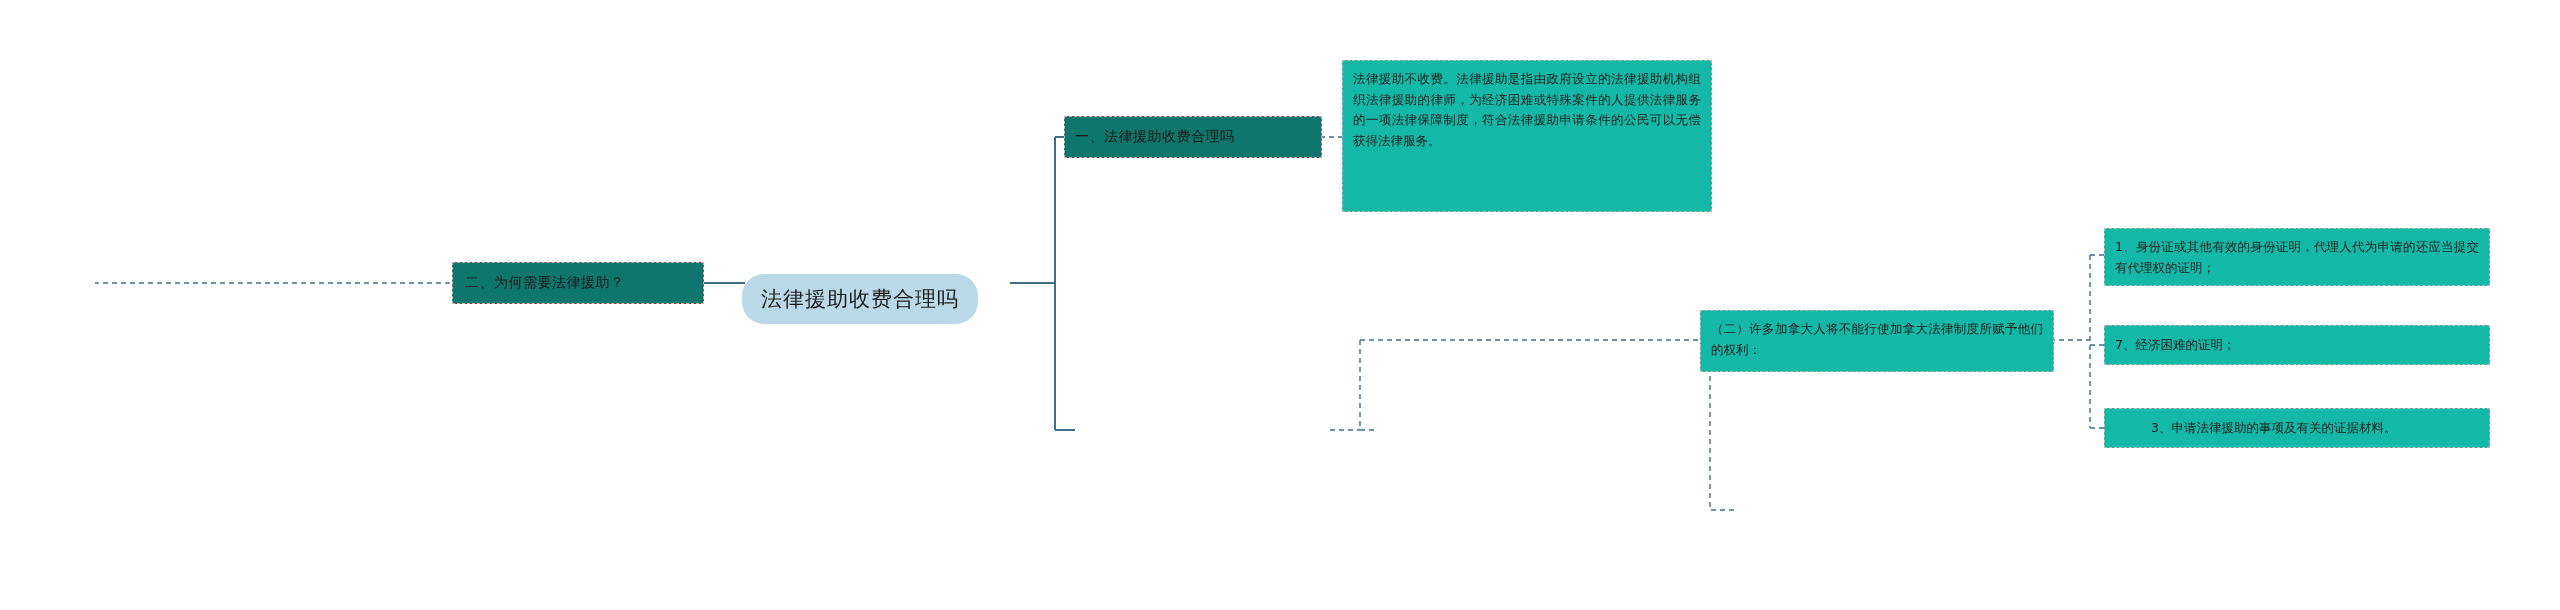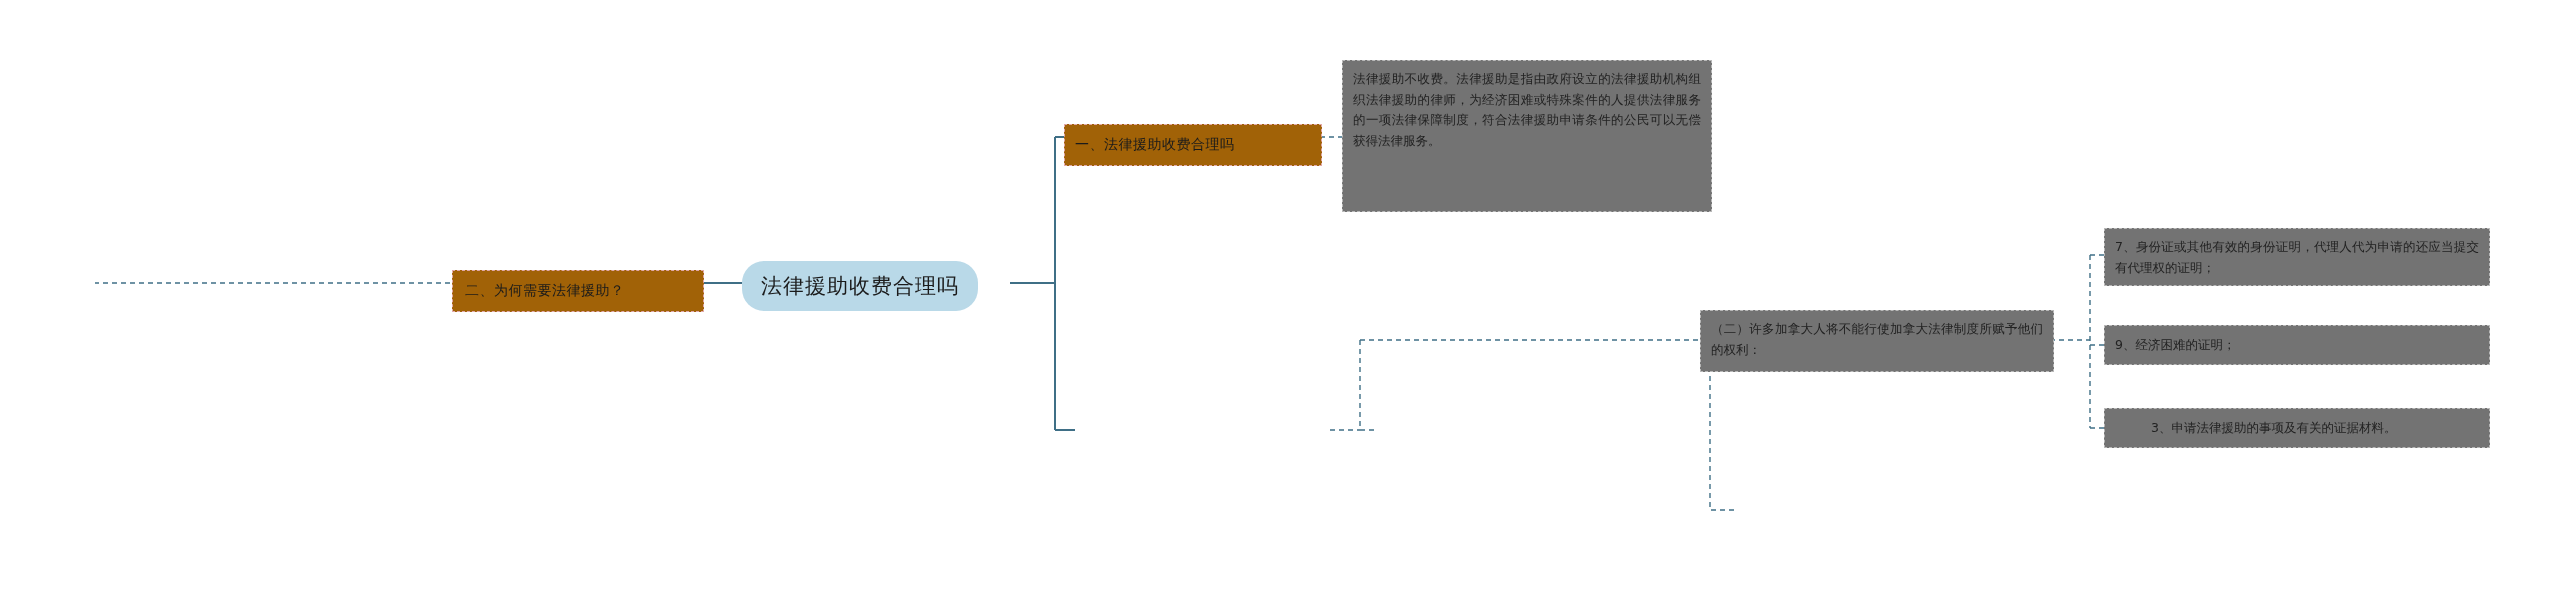--- a/index.html
+++ b/index.html
@@ -38,35 +38,34 @@
     color: #1b1b1b;
     font-size: 21px;
     display: flex;
     align-items: center;
     justify-content: center;
     letter-spacing: 1px;
     white-space: nowrap;
   }
   
   .branch {
-    background: #a16207;
+    background: #0f766e;
     border: 1px dashed #e2a9a9;
     color: #1b1b1b;
     font-size: 14px;
     display: flex;
     align-items: center;
     padding: 0 10px;
     white-space: nowrap;
     letter-spacing: .5px;
-    margin-top: 8px;
   }
   
   .leaf {
     border: 1px dashed #b9b9b9;
-    background: #737373;
+    background: #14b8a6;
     color: #222;
     font-size: 12.5px;
     line-height: 1.65;
     padding: 8px 10px;
     text-align: justify;
     box-sizing: border-box;
   }
   .leaf.single {
     display: flex;
     align-items: center;
@@ -105,30 +104,30 @@
     <path d="M 2090 255 L 2110 255" stroke="#3f6f86" stroke-width="1.4" fill="none" stroke-dasharray="5,4"></path>
     <path d="M 2090 345 L 2110 345" stroke="#3f6f86" stroke-width="1.4" fill="none" stroke-dasharray="5,4"></path>
     <path d="M 2090 428 L 2110 428" stroke="#3f6f86" stroke-width="1.4" fill="none" stroke-dasharray="5,4"></path>
 
     <path d="M 1710 340 L 1710 510 L 1735 510" stroke="#3f6f86" stroke-width="1.4" fill="none" stroke-dasharray="5,4"></path>
   </svg>
 
 
   <div class="node branch" style="left:452px; top:262px; width:252px; height:42px;padding-left:12px;">二、为何需要法律援助？</div>
 
-  <div class="node root" style="left:742px; top:261px; width:236px; height:50px;border-radius:22px;">法律援助收费合理吗</div>
+  <div class="node root" style="left:742px; top:274px; width:236px; height:50px;border-radius:22px;">法律援助收费合理吗</div>
 
   <div class="node branch" style="left:1064px; top:116px; width:258px; height:42px;">一、法律援助收费合理吗</div>
 
   <div class="node leaf" style="left:1342px; top:60px; width:370px; height:152px;">法律援助不收费。法律援助是指由政府设立的法律援助机构组织法律援助的律师，为经济困难或特殊案件的人提供法律服务的一项法律保障制度，符合法律援助申请条件的公民可以无偿获得法律服务。</div>
 
 
 
   <div class="node leaf" style="left:1700px; top:310px; width:354px; height:62px;">（二）许多加拿大人将不能行使加拿大法律制度所赋予他们的权利：</div>
 
 
-  <div class="node leaf" style="left:2104px; top:228px; width:386px; height:58px;">7、身份证或其他有效的身份证明，代理人代为申请的还应当提交有代理权的证明；</div>
+  <div class="node leaf" style="left:2104px; top:228px; width:386px; height:58px;">1、身份证或其他有效的身份证明，代理人代为申请的还应当提交有代理权的证明；</div>
 
-  <div class="node leaf single" style="left:2104px; top:325px; width:386px; height:40px;">9、经济困难的证明；</div>
+  <div class="node leaf single" style="left:2104px; top:325px; width:386px; height:40px;">7、经济困难的证明；</div>
 
   <div class="node leaf single" style="left:2104px; top:408px; width:386px; height:40px;padding-left:46px;">3、申请法律援助的事项及有关的证据材料。</div>
 
 </div>
 
 </body></html>

